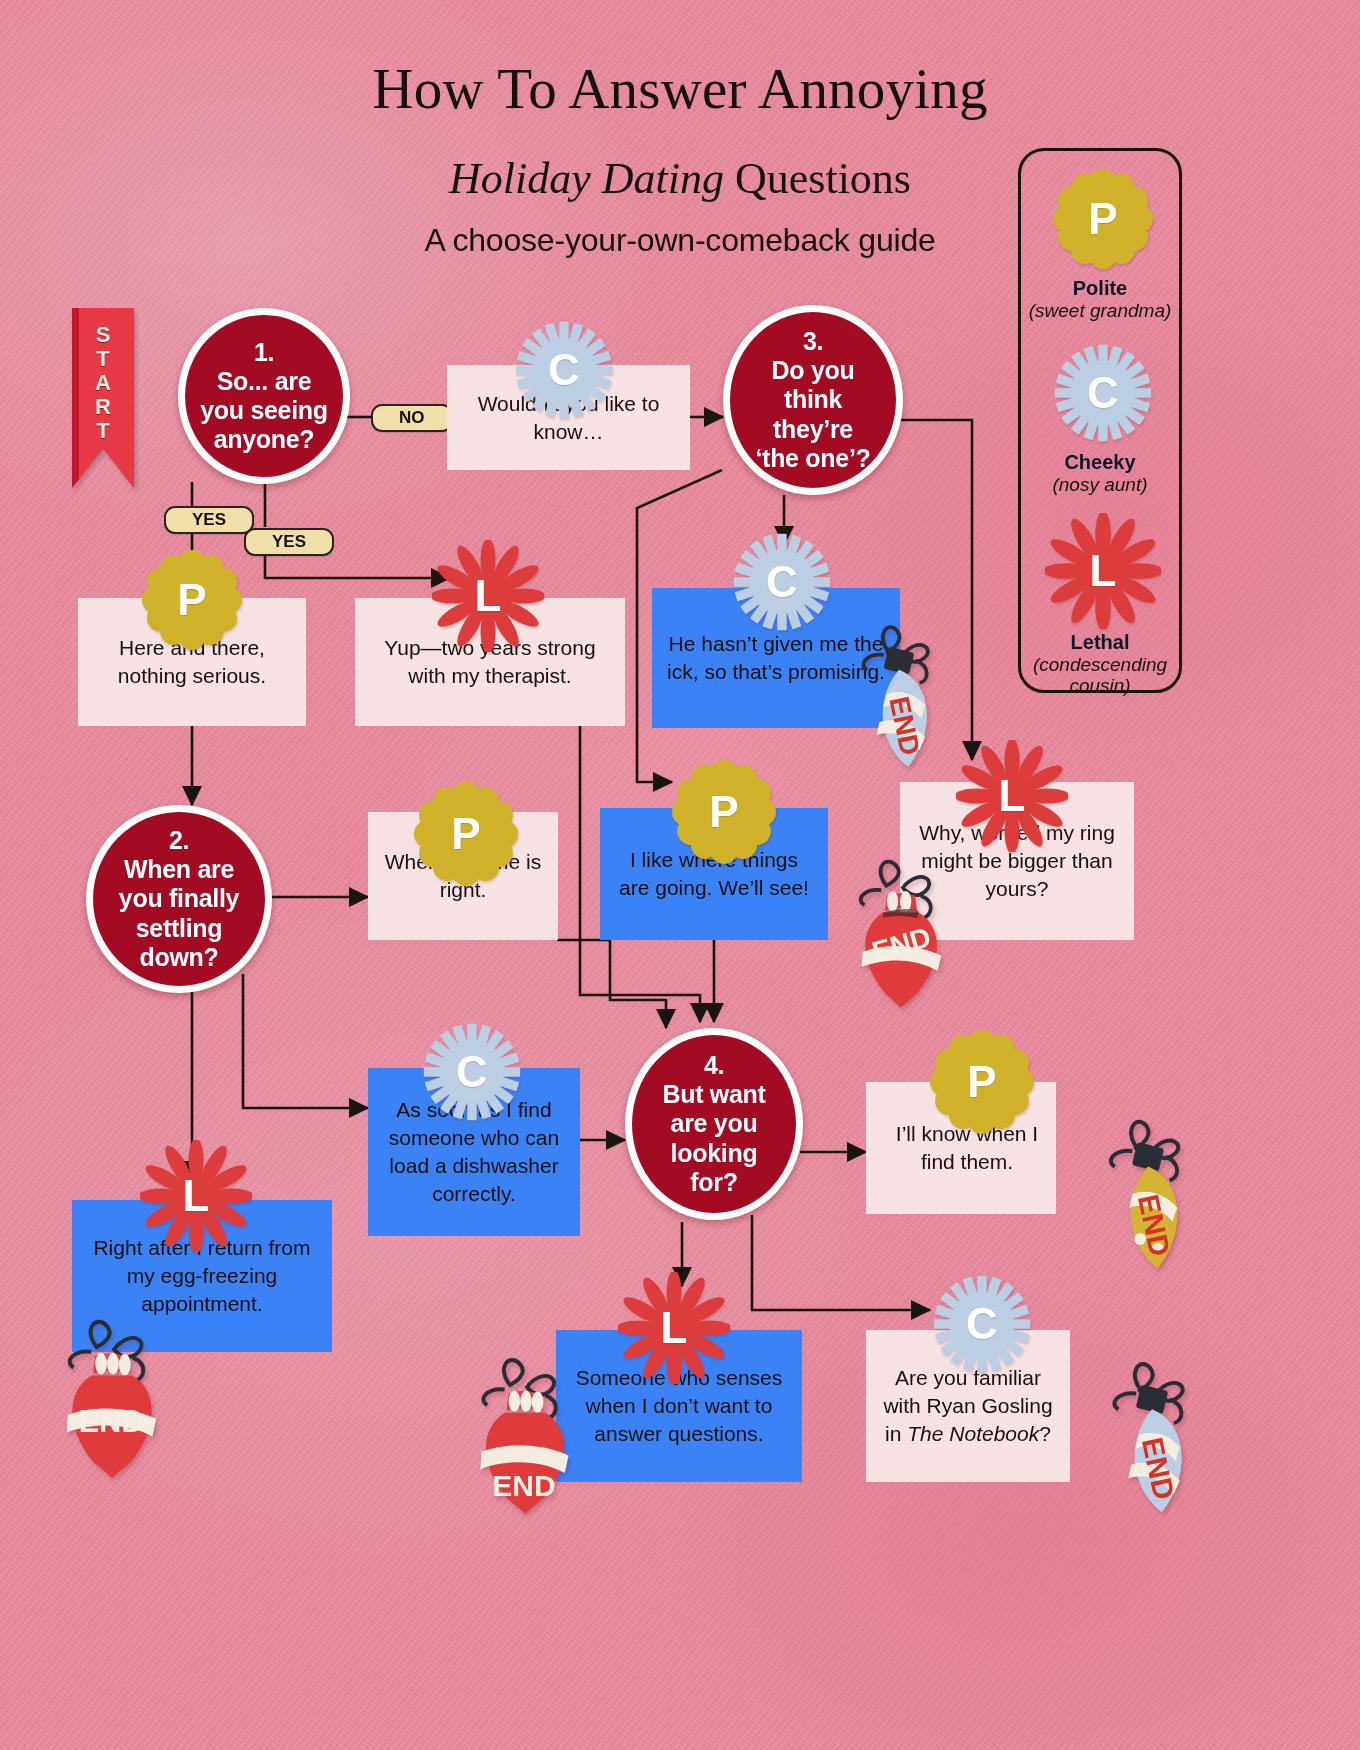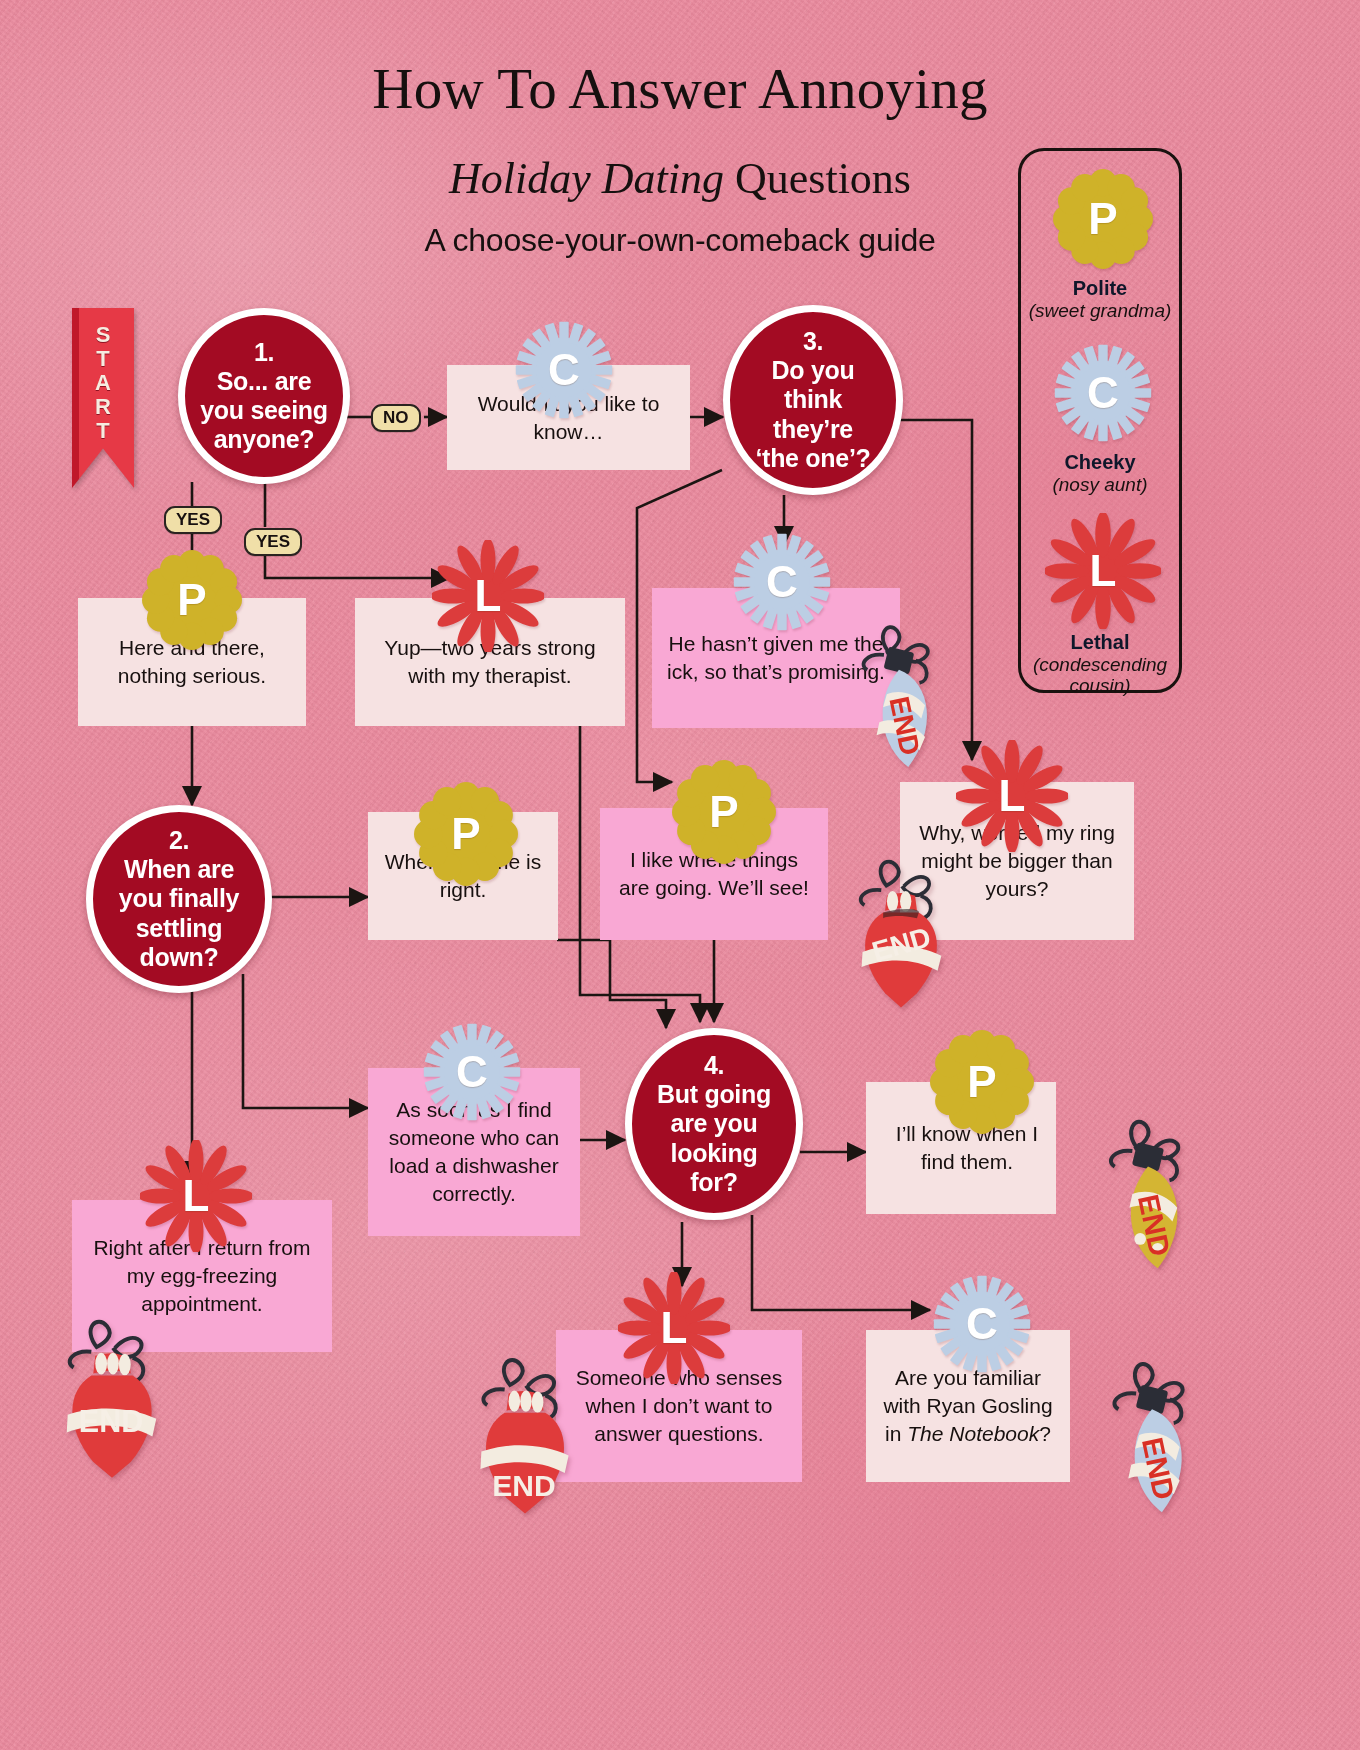--- a/index.html
+++ b/index.html
@@ -92,39 +92,39 @@
 
   
   .abox {
     background: #f6e2e2;
     color: #17100f;
     display:flex; align-items:center; justify-content:center;
     text-align:center;
     font-size: 21px; line-height: 1.33;
     padding: 10px 12px;
   }
-  .abox.cream { background: #f9a8d4; text-align: center; }
+  .abox.cream { background: #3b82f6; text-align: center; }
   .abox em { font-style: italic; }
 
   
   .badge { position:absolute; display:block; filter: drop-shadow(1px 2px 1px rgba(110,20,40,.18)); }
   .badge svg { display:block; width:100%; height:100%; }
   .badge .bl {
     position:absolute; inset:0;
     display:flex; align-items:center; justify-content:center;
     color:#fff; font-weight:700; font-size: 44px; line-height:1;
     text-shadow: 0 1px 1px rgba(90,40,10,.22);
   }
 
   
   .pill {
     position:absolute;
     background:#f0dfa8; border:2px solid #2a2320; border-radius: 11px;
     color:#17100f; font-weight:700; font-size:17px;
-    padding: 3px 10px 4px; line-height:1;
+    padding: 3px 26px 4px; line-height:1;
     box-shadow: 0 1px 0 rgba(0,0,0,.12);
   }
 
   
   #wires { position:absolute; inset:0; pointer-events:none; }
 
   
   #legend {
     left: 1018px; top: 148px; width: 164px; height: 545px;
     border: 3px solid #19120f; border-radius: 26px;
@@ -234,21 +234,21 @@
     <span>Do you</span><br>
     <span>think</span><br>
     <span>they’re</span><br>
     <span>‘the one’?</span>
   </div>
 </div>
 
 <div class="qnode abs" style="left:625px; top:1028px; width:178px; height:192px;">
   <div class="qtxt">
     <span class="qnum">4.</span>
-    <span>But going</span><br>
+    <span>But want</span><br>
     <span>are you</span><br>
     <span>looking</span><br>
     <span>for?</span>
   </div>
 </div>
 
 <div class="pill" style="left:371px; top:404px;">NO</div>
 <div class="pill" style="left:164px; top:506px;">YES</div>
 <div class="pill" style="left:244px; top:528px;">YES</div>
 

